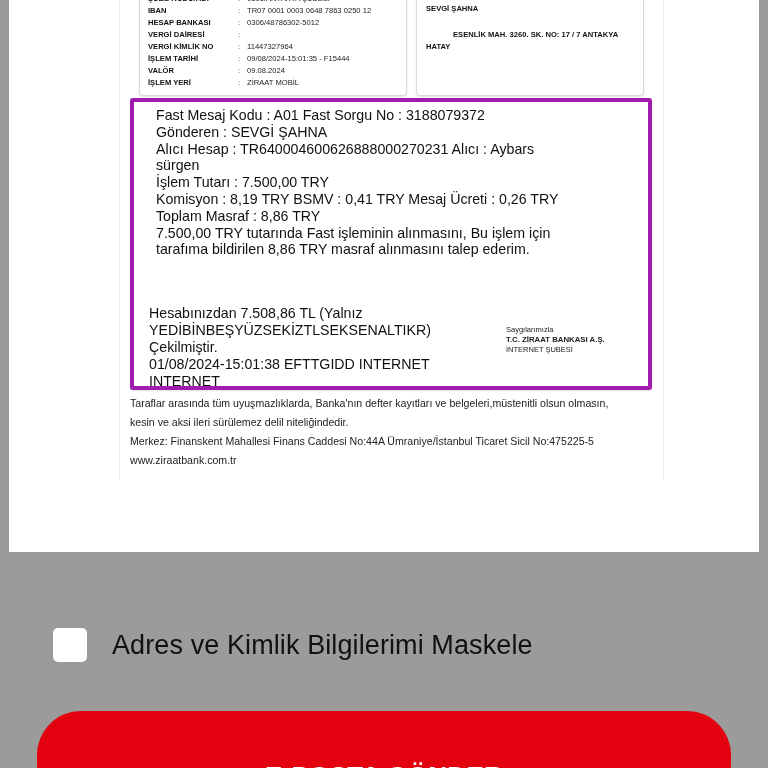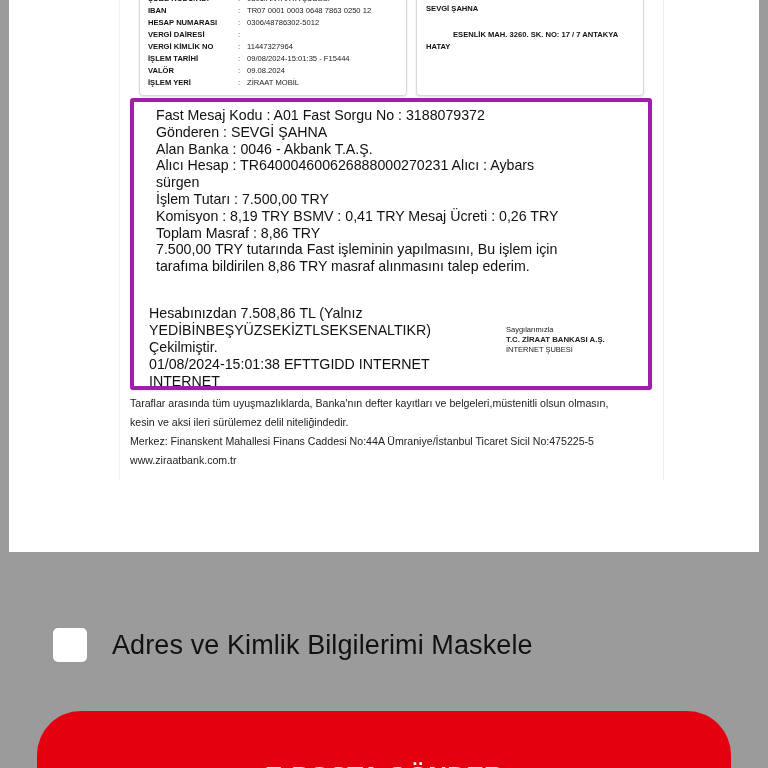--- a/index.html
+++ b/index.html
@@ -74,21 +74,21 @@
           <span class="k">ŞUBE KODU/ADI</span>
             <span class="c">:</span>
             <span class="v">0306/ANTAKYA ŞUBESİ</span>
         </div>
         <div class="kv-row">
           <span class="k">IBAN</span>
             <span class="c">:</span>
             <span class="v">TR07 0001 0003 0648 7863 0250 12</span>
         </div>
         <div class="kv-row">
-          <span class="k">HESAP NUMARASI</span>
+          <span class="k">HESAP BANKASI</span>
             <span class="c">:</span>
             <span class="v">0306/48786302-5012</span>
         </div>
         <div class="kv-row">
           <span class="k">VERGİ DAİRESİ</span>
             <span class="c">:</span>
             <span class="v"></span>
         </div>
         <div class="kv-row">
           <span class="k">VERGİ KİMLİK NO</span>
@@ -119,27 +119,26 @@
         <div>SEVGİ ŞAHNA</div>
         <div class="addr">ESENLİK MAH. 3260. SK. NO: 17 / 7 ANTAKYA</div>
         <div>HATAY</div>
       </div>
     </div>
 
     <div class="msg-box">
       <div class="msg-lines">
         <div>Fast Mesaj Kodu : A01 Fast Sorgu No : 3188079372</div>
         <div>Gönderen : SEVGİ ŞAHNA</div>
-        <div>Alan Banka : 0046 - Akbank T.A.Ş.</div>
         <div>Alıcı Hesap : TR640004600626888000270231 Alıcı : Aybars</div>
         <div>sürgen</div>
         <div>İşlem Tutarı : 7.500,00 TRY</div>
         <div>Komisyon : 8,19 TRY BSMV : 0,41 TRY Mesaj Ücreti : 0,26 TRY</div>
         <div>Toplam Masraf : 8,86 TRY</div>
-        <div>7.500,00 TRY tutarında Fast işleminin yapılmasını, Bu işlem için</div>
+        <div>7.500,00 TRY tutarında Fast işleminin alınmasını, Bu işlem için</div>
         <div>tarafıma bildirilen 8,86 TRY masraf alınmasını talep ederim.</div>
       </div>
 
       <div class="withdraw">
         <div>Hesabınızdan 7.508,86 TL (Yalnız</div>
         <div>YEDİBİNBEŞYÜZSEKİZTLSEKSENALTIKR)</div>
         <div>Çekilmiştir.</div>
         <div>01/08/2024-15:01:38 EFTTGIDD INTERNET</div>
         <div>INTERNET</div>
       </div>

